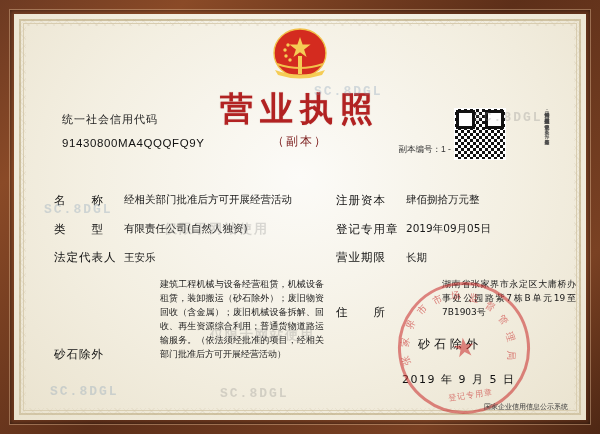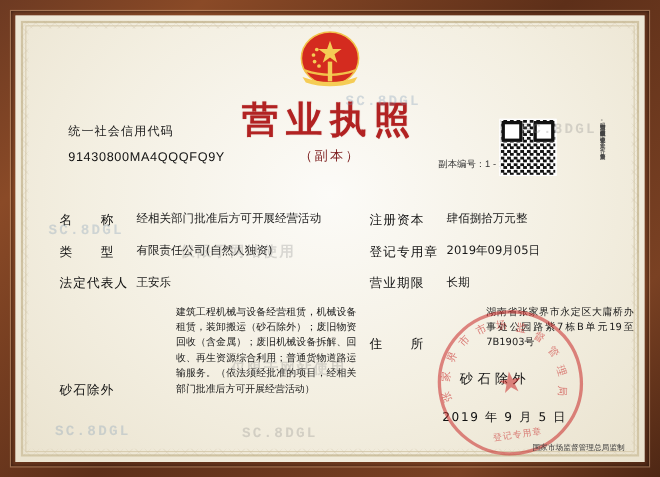--- a/index.html
+++ b/index.html
@@ -405,15 +405,15 @@
     <div id="watermark-layer">
         <div class="wm" style="left: 30px; top: 188px;">SC.8DGL</div>
         <div class="wm" style="left: 300px; top: 70px;">SC.8DGL</div>
         <div class="wm grey" style="left: 460px; top: 96px;">SC.8DGL</div>
         <div class="wm" style="left: 36px; top: 370px;">SC.8DGL</div>
         <div class="wm grey" style="left: 206px; top: 372px;">SC.8DGL</div>
         <div class="wm grey" style="left: 150px; top: 206px;">仅限于网站使用</div>
         <div class="wm grey" style="left: 196px; top: 312px;">仅限于网站使用</div>
       </div>
 
-    <div id="footnote-right">国家市场监督管理总局监制</div>
+    <div id="footnote-right">国家企业信用信息公示系统</div>
   </div>
 </div>
 
 </body></html>

